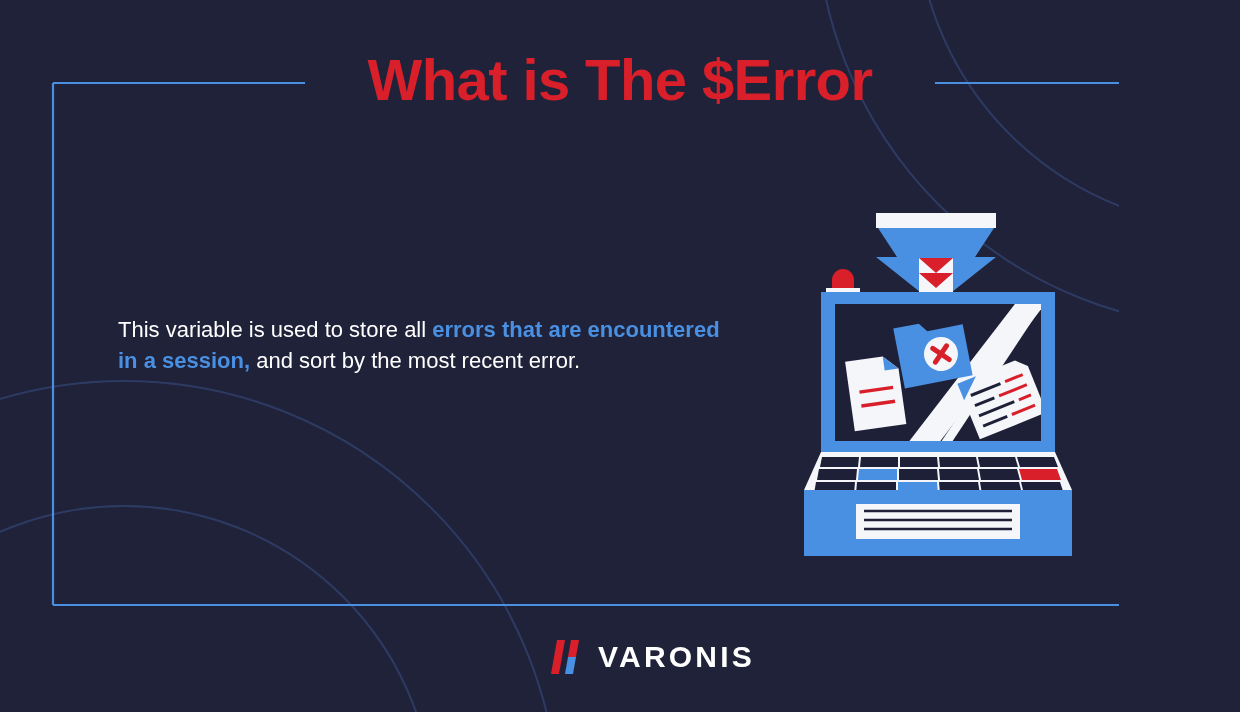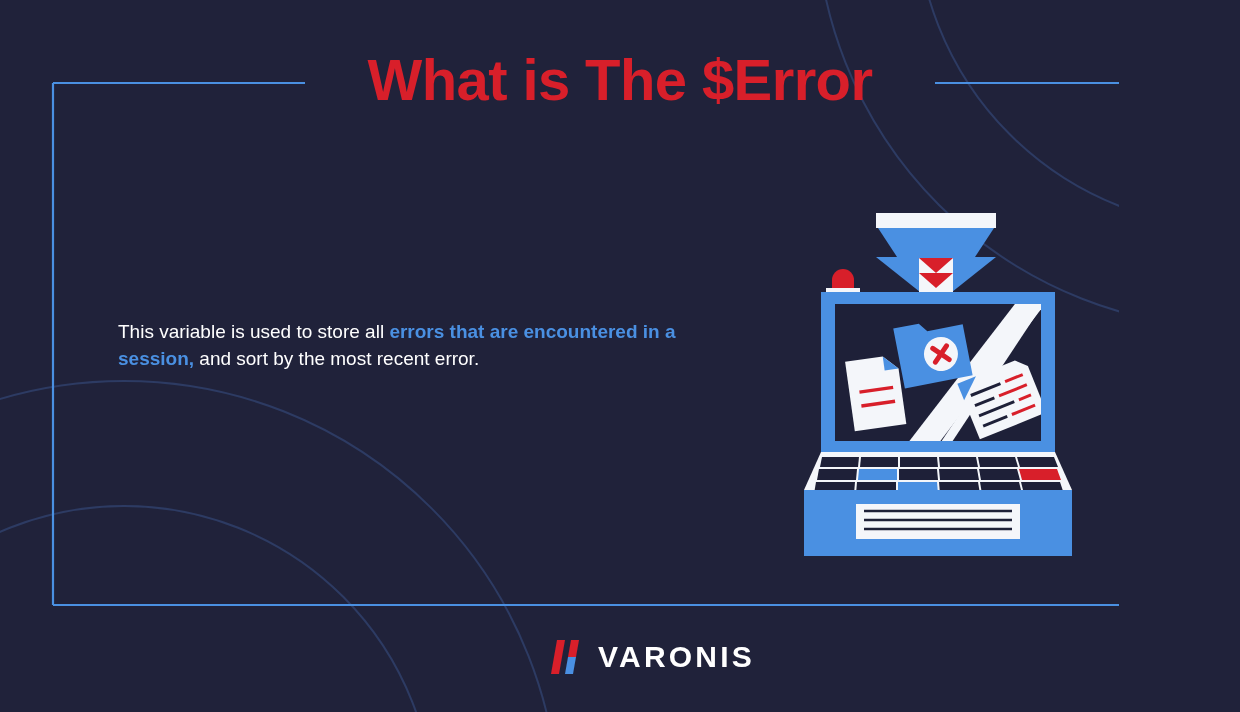--- a/index.html
+++ b/index.html
@@ -30,23 +30,23 @@
     line-height:1.23;
     font-weight:bold;
     letter-spacing:-0.6px;
     font-family:"Liberation Sans", sans-serif;
   }
   .title .ln{display:block;}
 
   
   .copy{
     position:absolute;
-    left:118px;top:300px;width:620px;
+    left:118px;top:292px;width:620px;
     color:#ffffff;
-    font-size:19px;
+    font-size:22px;
     line-height:1.42;
     font-family:"Liberation Sans", sans-serif;
     z-index:5;
   }
   .copy .hl{color:#4a90e2;font-weight:bold;}
 
   
   .illustration{
     position:absolute;left:780px;top:200px;width:320px;height:370px;z-index:4;
   }

